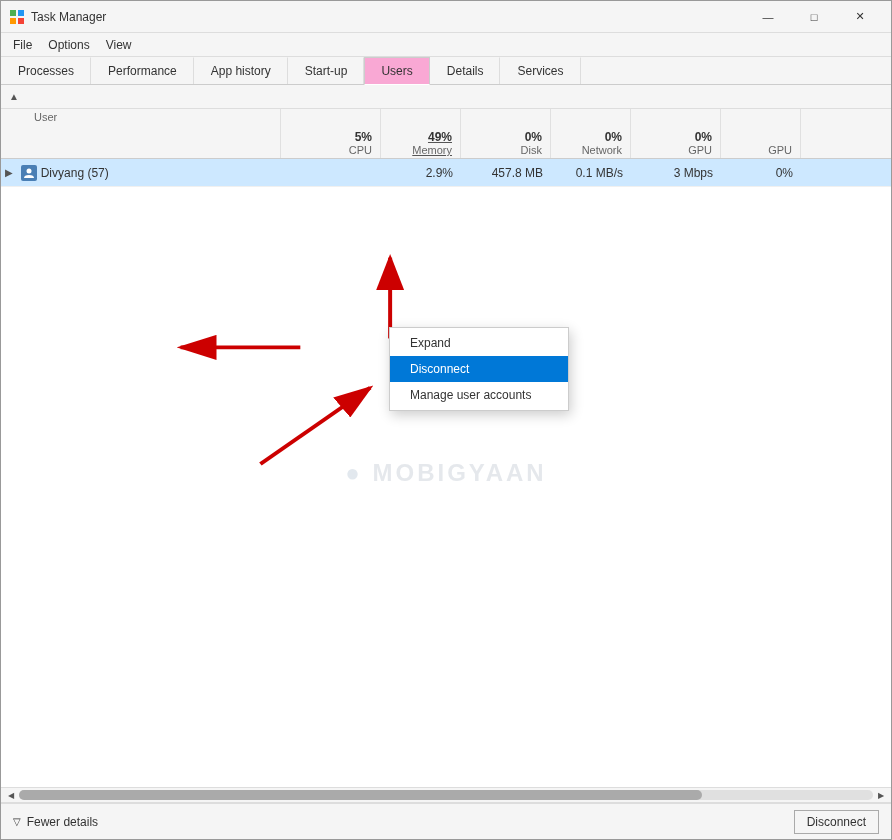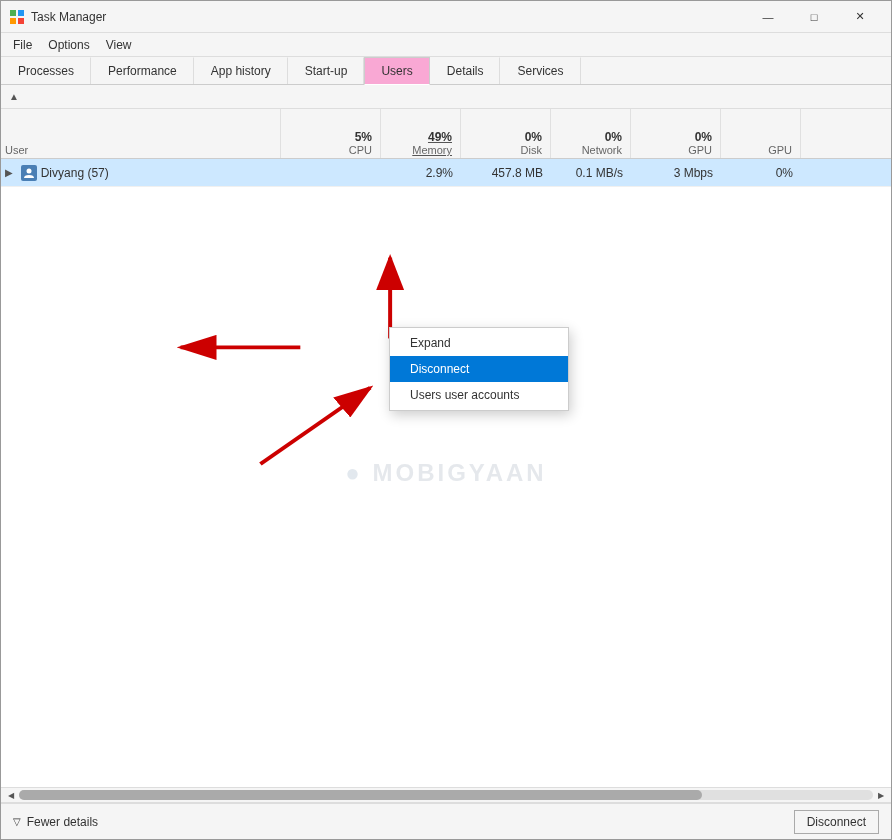--- a/index.html
+++ b/index.html
@@ -147,22 +147,23 @@
     .col-header .percent {
       font-size: 12px;
       font-weight: 600;
       color: #333;
     }
     .col-header .label {
       font-size: 11px;
       color: #666;
     }
     .col-header.user-col {
-      justify-content: flex-end;
+      justify-content: flex-start;
       align-items: flex-start;
+      margin-left: 29px;
     }
 
     
     .table-body {
       flex: 1;
       overflow-y: auto;
       overflow-x: hidden;
       position: relative;
     }
     .table-row {
@@ -407,21 +408,21 @@
       <div class="cell" style="text-align:right;">457.8 MB</div>
       <div class="cell" style="text-align:right;">0.1 MB/s</div>
       <div class="cell" style="text-align:right;">3 Mbps</div>
       <div class="cell" style="text-align:right;">0%</div>
       <div class="cell"></div>
     </div>
 
     <div class="context-menu">
       <div class="ctx-item">Expand</div>
       <div class="ctx-item active">Disconnect</div>
-      <div class="ctx-item">Users user accounts</div>
+      <div class="ctx-item">Manage user accounts</div>
     </div>
 
     <svg class="arrows-layer" viewBox="0 0 892 700" preserveAspectRatio="none">
 
       <defs>
         <marker id="arrowhead" markerWidth="10" markerHeight="7" refX="9" refY="3.5" orient="auto">
           <polygon points="0 0, 10 3.5, 0 7" fill="#cc0000"></polygon>
         </marker>
       </defs>
 

